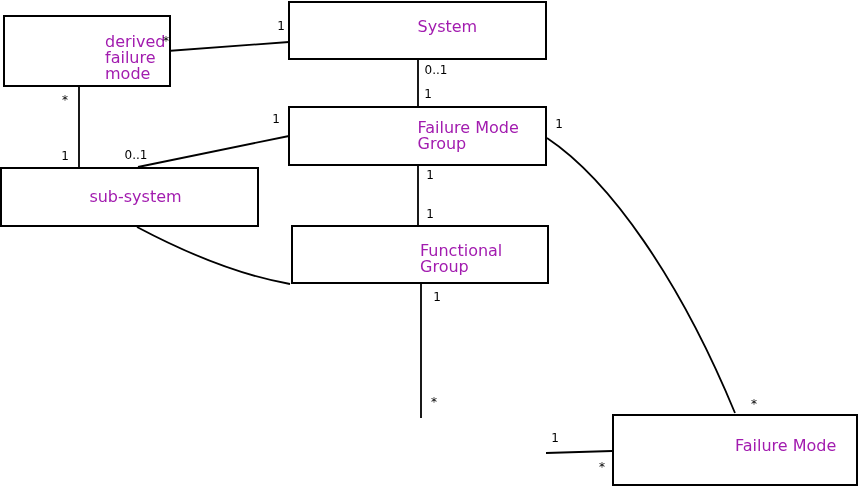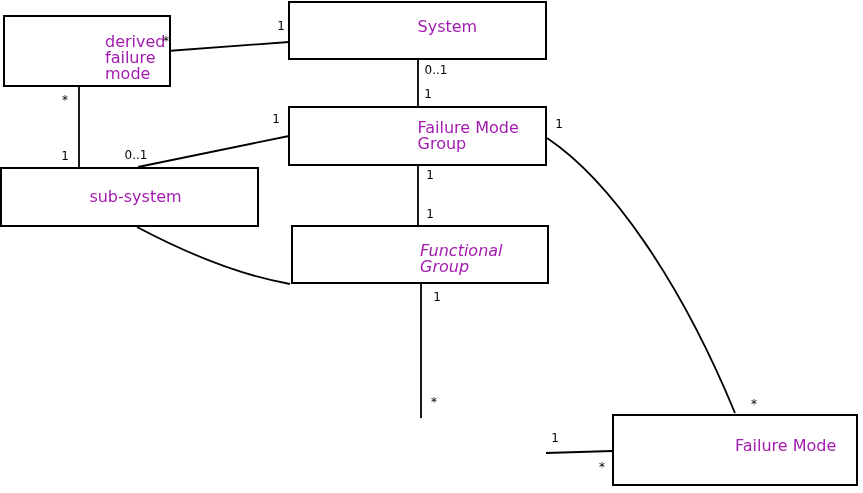--- a/index.html
+++ b/index.html
@@ -47,21 +47,21 @@
   }
   .box.centered .label {
     margin-left: 12px;
     text-align: center;
   }
   .box.v-end {
     justify-content: flex-end;
     padding-bottom: 3px;
   }
   .box.t-up .label { position: relative; top: -4px; }
-  .box.t-down .label { position: relative; top: 4px; font-style: italic; }
+  .box.t-down .label { position: relative; top: 4px; }
   .mult {
     position: absolute;
     font-size: 12px;
     line-height: 14px;
     transform: translate(-50%, -50%);
     color: #000000;
     white-space: nowrap;
   }
   .mult.star {
     transform: translate(-50%, -35%);

